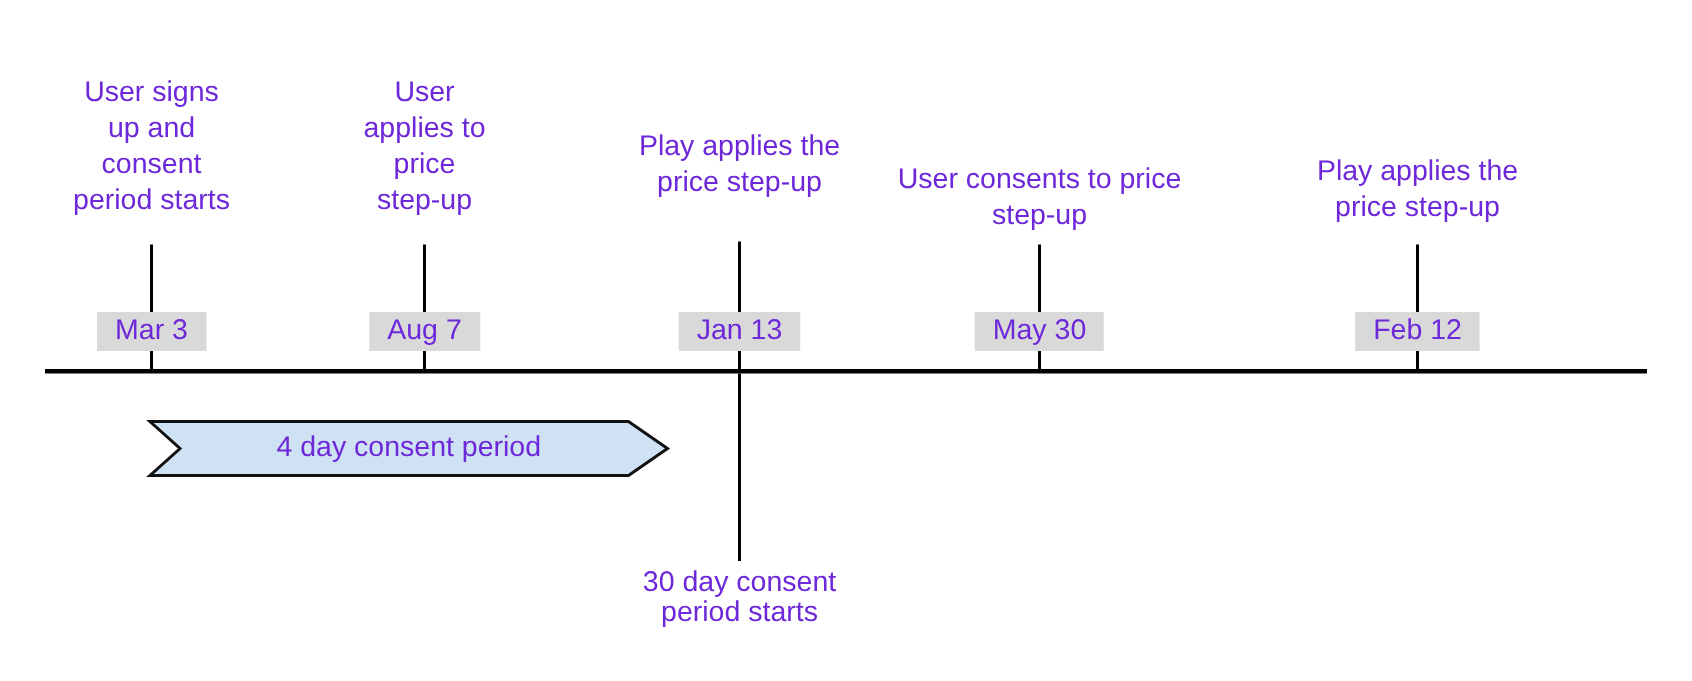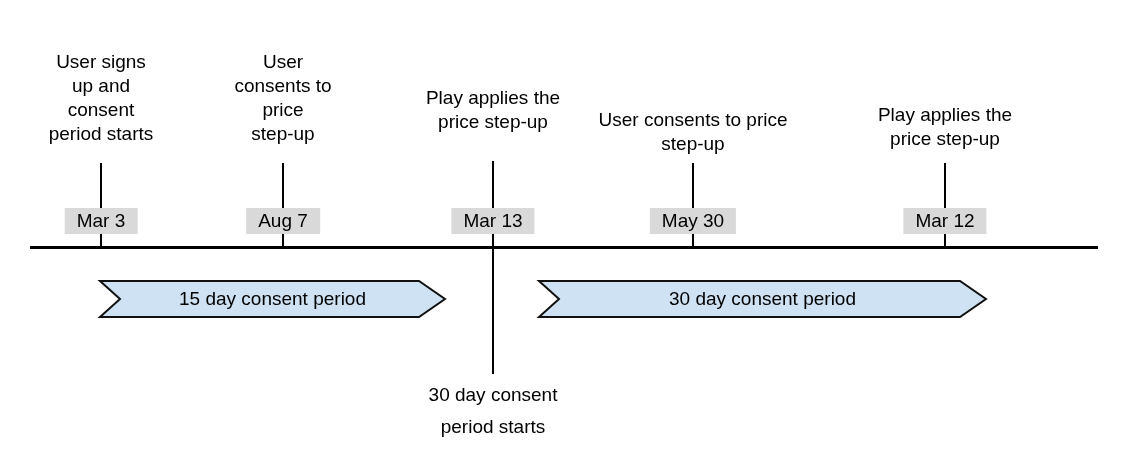--- a/index.html
+++ b/index.html
@@ -2,21 +2,21 @@
 <html><head>
 <meta charset="utf-8">
 <style>
   html, body { margin: 0; padding: 0; background: #ffffff; }
   .canvas {
     position: relative;
     width: 1128px;
     height: 454px;
     background: #ffffff;
     font-family: "Liberation Sans", sans-serif;
-    color: #000000;
+    color: #6d28d9;
     overflow: hidden;
   }
   .axis {
     position: absolute;
     left: 30px;
     top: 246px;
     width: 1068px;
     height: 3px;
     background: #000000;
   }
@@ -73,72 +73,66 @@
     z-index: 2;
   }
   .note {
     position: absolute;
     left: 493px;
     top: 379px;
     width: 220px;
     transform: translateX(-50%);
     text-align: center;
     font-size: 19px;
-    line-height: 32px;
+    line-height: 20px;
     white-space: pre-line;
   }
 </style>
 </head>
 <body>
 
 <div class="canvas">
 
   <div class="axis"></div>
 
   <div class="ms-label" style="left:101px; top:50px; width:160px">User signs
 up and
 consent
 period starts</div>
   <div class="tick" style="left:100px; top:163px; height:83px"></div>
   <div class="badge" style="left:101px">Mar 3</div>
 
   <div class="ms-label" style="left:283px; top:50px; width:140px">User
-consents to
+applies to
 price
 step-up</div>
   <div class="tick" style="left:282px; top:163px; height:83px"></div>
   <div class="badge" style="left:283px">Aug 7</div>
 
   <div class="ms-label" style="left:493px; top:86px; width:190px">Play applies the
 price step-up</div>
   <div class="tick" style="left:492px; top:161px; height:85px"></div>
-  <div class="badge" style="left:493px">Mar 13</div>
+  <div class="badge" style="left:493px">Jan 13</div>
 
   <div class="tick" style="left:492px; top:249px; height:125px"></div>
 
   <div class="ms-label" style="left:693px; top:108px; width:240px">User consents to price
 step-up</div>
   <div class="tick" style="left:692px; top:163px; height:83px"></div>
   <div class="badge" style="left:693px">May 30</div>
 
   <div class="ms-label" style="left:945px; top:103px; width:190px">Play applies the
 price step-up</div>
   <div class="tick" style="left:944px; top:163px; height:83px"></div>
-  <div class="badge" style="left:945px">Mar 12</div>
+  <div class="badge" style="left:945px">Feb 12</div>
 
   <div class="arrow" style="left:99px; width:347px">
     <svg width="347" height="38" viewBox="0 0 347 38">
       <polygon points="1,1 320,1 346,19 320,37 1,37 21,19" fill="#cfe2f3"></polygon>
     </svg>
-    <div class="arrow-label">15 day consent period</div>
+    <div class="arrow-label">4 day consent period</div>
   </div>
 
-  <div class="arrow" style="left:538px; width:449px">
-    <svg width="449" height="38" viewBox="0 0 449 38">
-      <polygon points="1,1 422,1 448,19 422,37 1,37 21,19" fill="#cfe2f3"></polygon>
-    </svg>
-    <div class="arrow-label">30 day consent period</div>
-  </div>
 
   <div class="note">30 day consent
 period starts</div>
 
 </div>
 
 </body></html>

